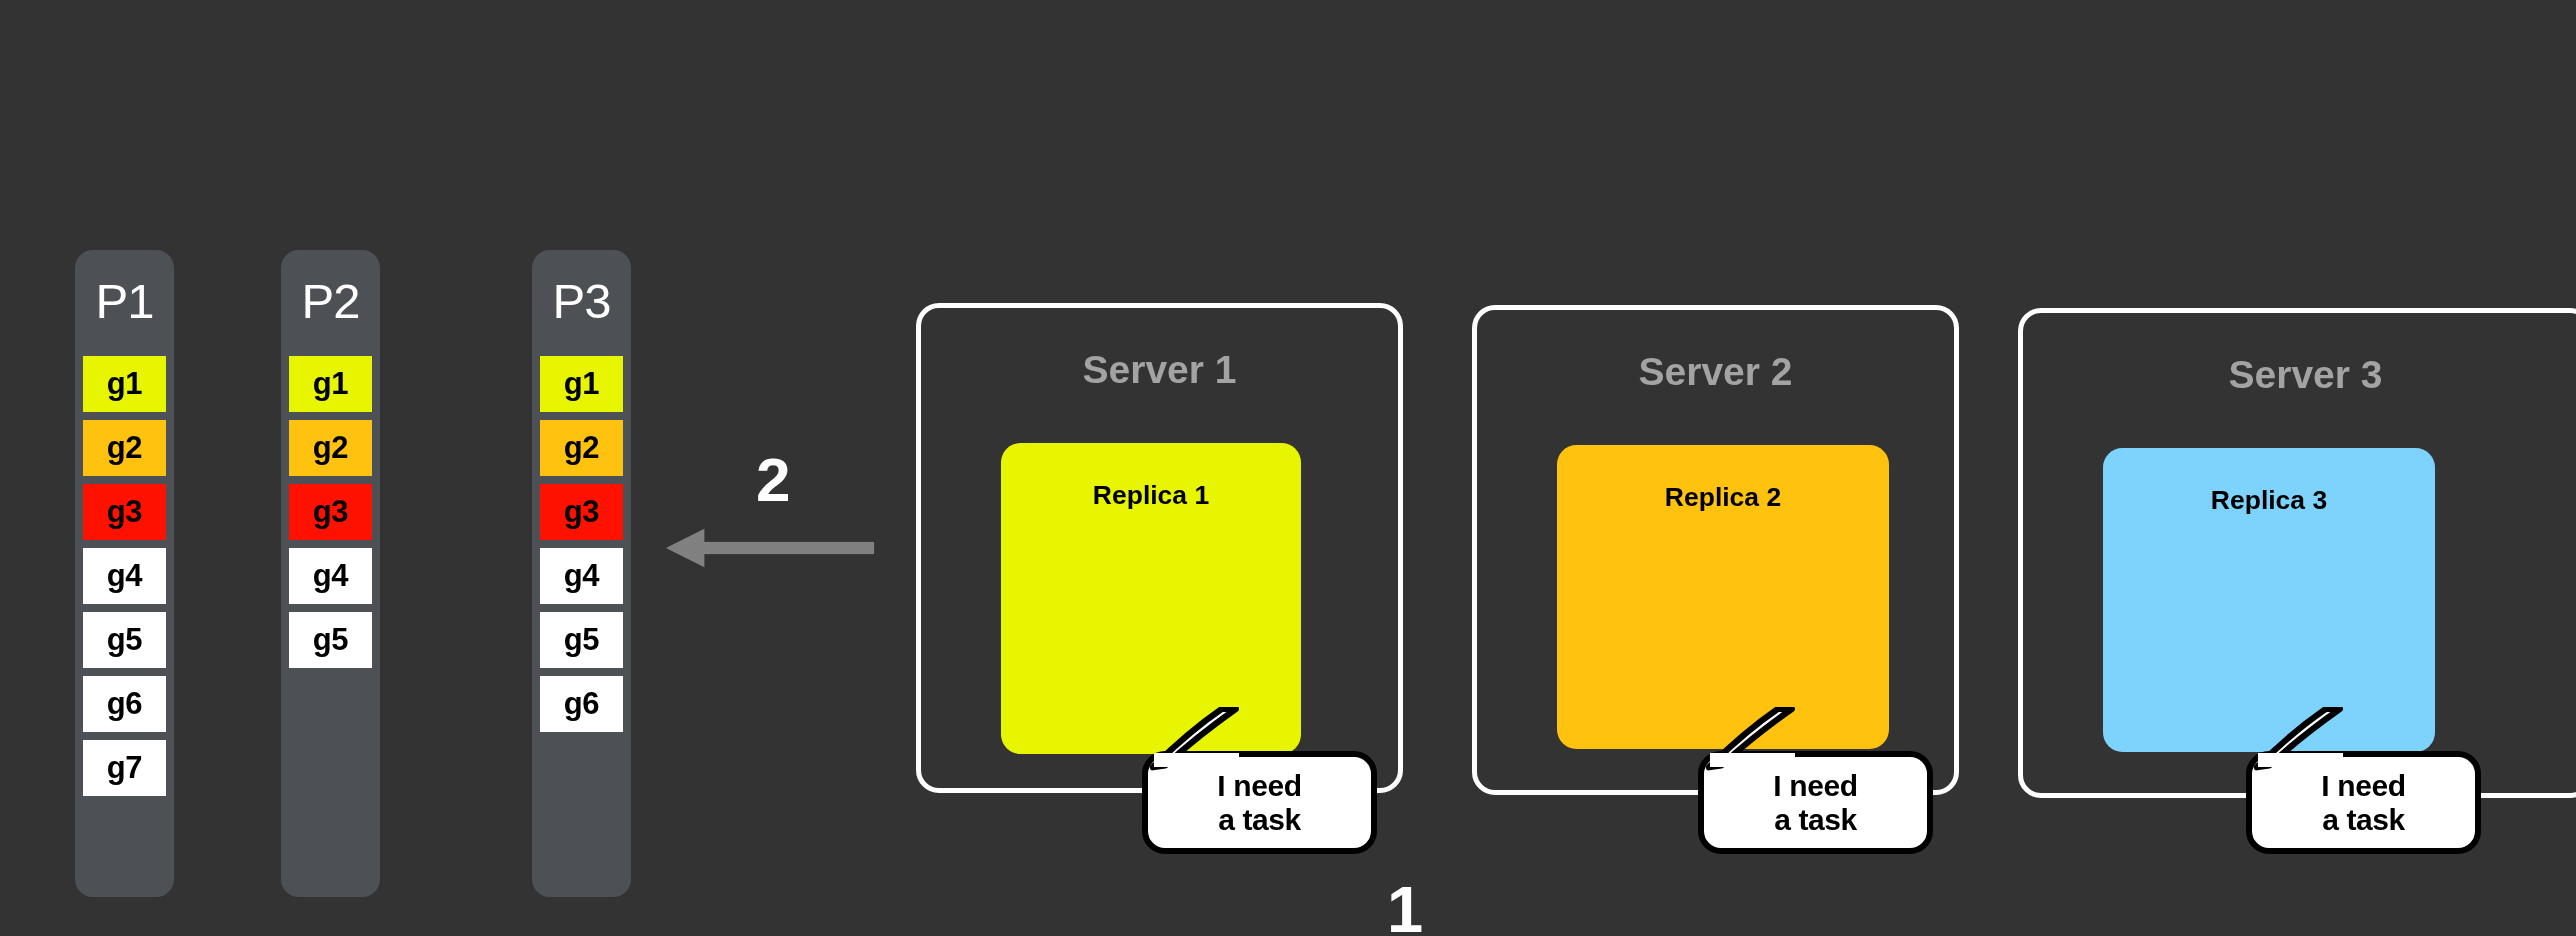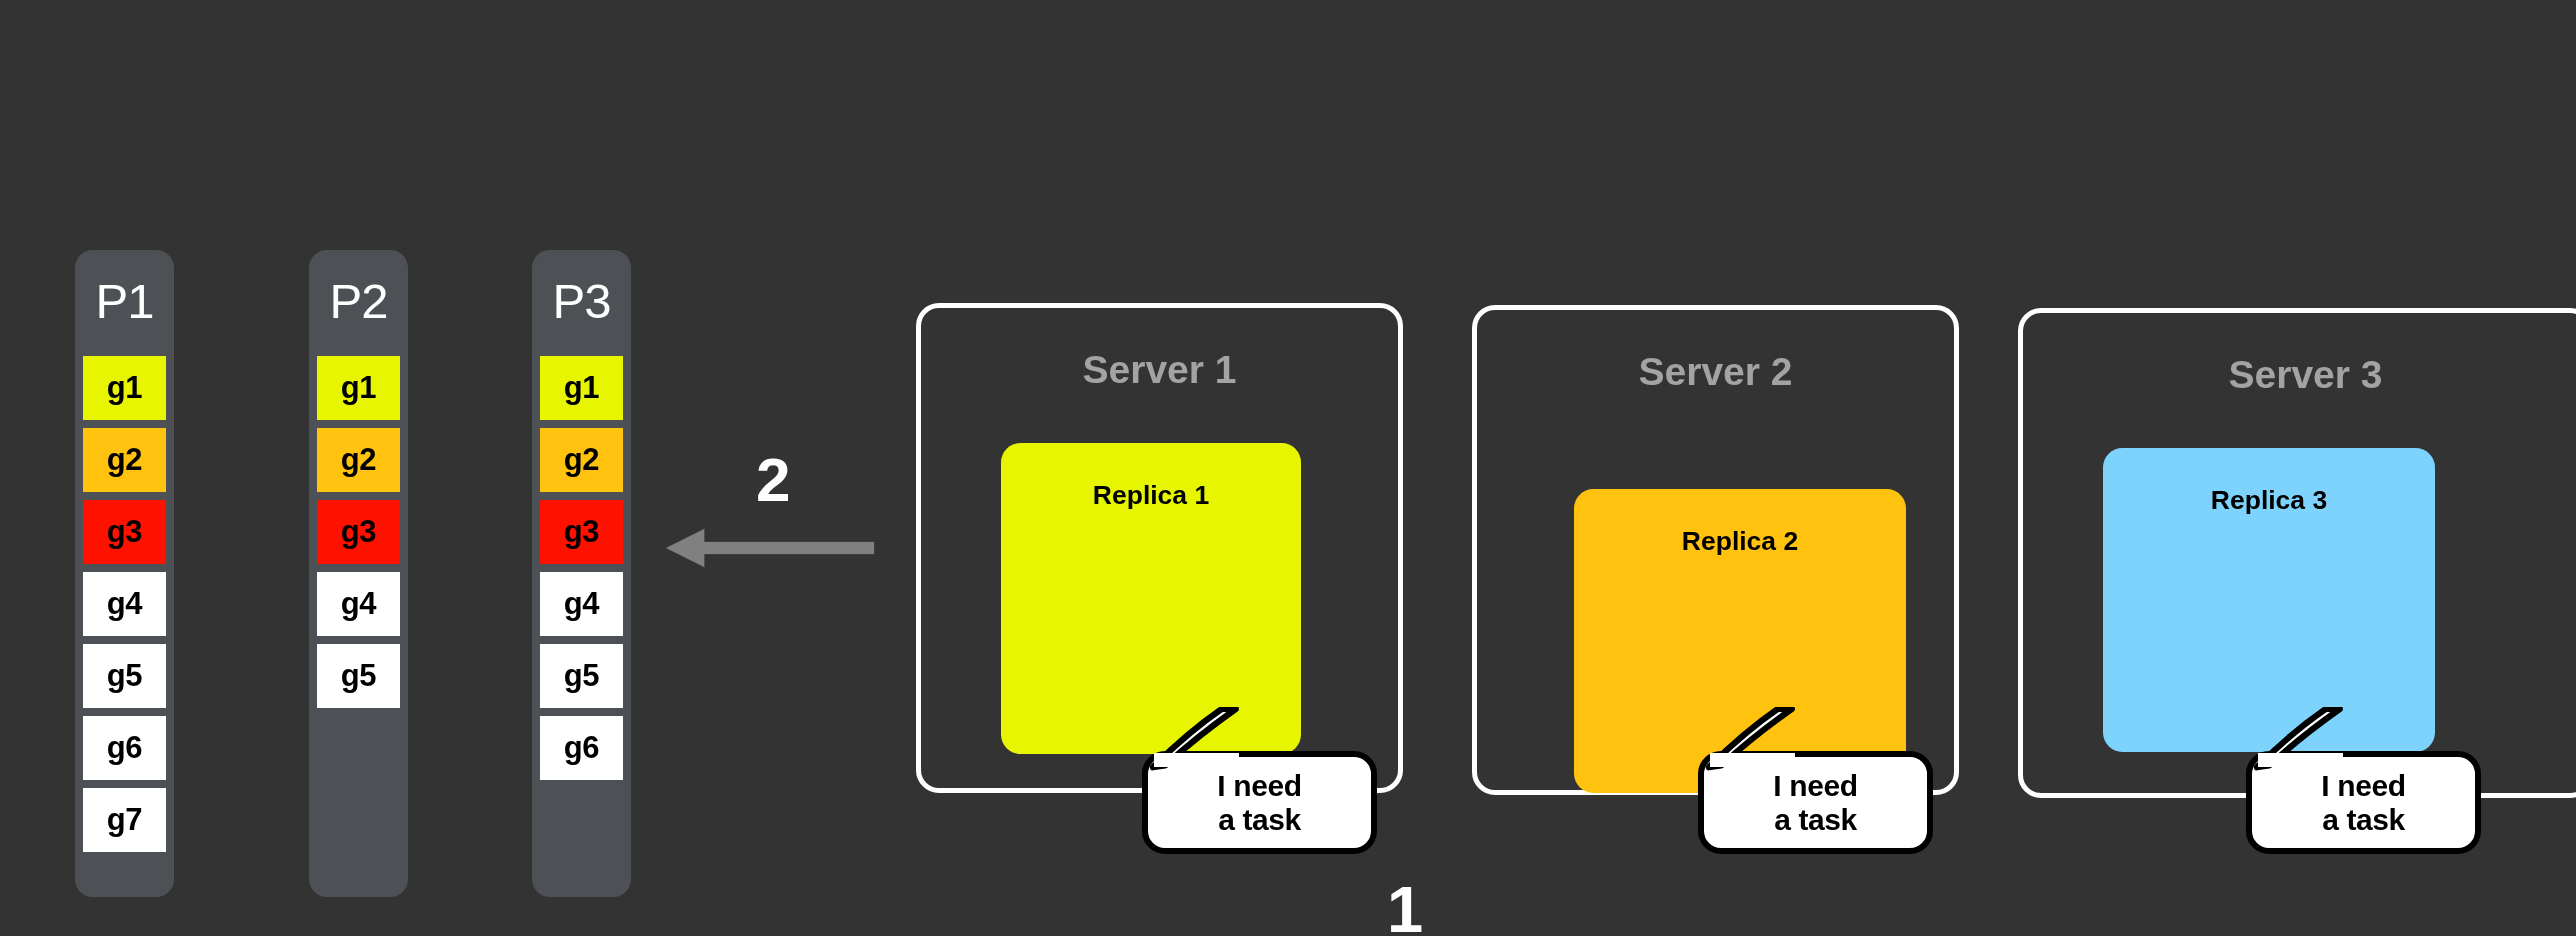--- a/index.html
+++ b/index.html
@@ -35,21 +35,21 @@
     letter-spacing: -0.9px;
     line-height: 1;
   }
   .task-list {
     position: absolute;
     top: 106px;
     left: 8px;
     right: 8px;
   }
   .task-block {
-    height: 64px;
+    height: 56px;
     margin-bottom: 8px;
     display: flex;
     align-items: center;
     justify-content: center;
     color: #000000;
     font-size: 31px;
     font-weight: bold;
     letter-spacing: -0.4px;
     box-sizing: border-box;
   }
@@ -171,21 +171,21 @@
             <span>g5</span>
           </div>
           <div class="task-block" style="background: rgb(255, 255, 255);">
             <span>g6</span>
           </div>
           <div class="task-block" style="background: rgb(255, 255, 255);">
             <span>g7</span>
           </div>
         </div>
       </div>
-      <div class="partition" style="left: 281px; top: 250px; width: 99px; height: 647px; background: rgb(77, 80, 85); margin-left: 28px;">
+      <div class="partition" style="left: 281px; top: 250px; width: 99px; height: 647px; background: rgb(77, 80, 85);">
         <div class="partition-title">P2</div>
         <div class="task-list">
           <div class="task-block" style="background: rgb(232, 245, 0);">
             <span>g1</span>
           </div>
           <div class="task-block" style="background: rgb(255, 194, 14);">
             <span>g2</span>
           </div>
           <div class="task-block" style="background: rgb(255, 17, 0);">
             <span>g3</span>
@@ -235,21 +235,21 @@
 
   <div id="servers-layer">
       <div class="server" style="left: 916px; top: 303px; width: 487px; height: 490px; border-color: rgb(255, 255, 255);">
         <div class="server-title">Server 1</div>
         <div class="replica" style="left: 80px; top: 135px; width: 300px; height: 311px; background: rgb(232, 245, 0);">
           <div class="replica-title">Replica 1</div>
         </div>
       </div>
       <div class="server" style="left: 1472px; top: 305px; width: 487px; height: 490px; border-color: rgb(255, 255, 255);">
         <div class="server-title">Server 2</div>
-        <div class="replica" style="left: 97px; top: 135px; width: 332px; height: 304px; background: rgb(255, 194, 14); margin-top: 44px;">
+        <div class="replica" style="left: 80px; top: 135px; width: 332px; height: 304px; background: rgb(255, 194, 14);">
           <div class="replica-title">Replica 2</div>
         </div>
       </div>
       <div class="server" style="left: 2018px; top: 308px; width: 575px; height: 490px; border-color: rgb(255, 255, 255);">
         <div class="server-title">Server 3</div>
         <div class="replica" style="left: 80px; top: 135px; width: 332px; height: 304px; background: #7dd3fc;">
           <div class="replica-title">Replica 3</div>
         </div>
       </div>
     </div>

